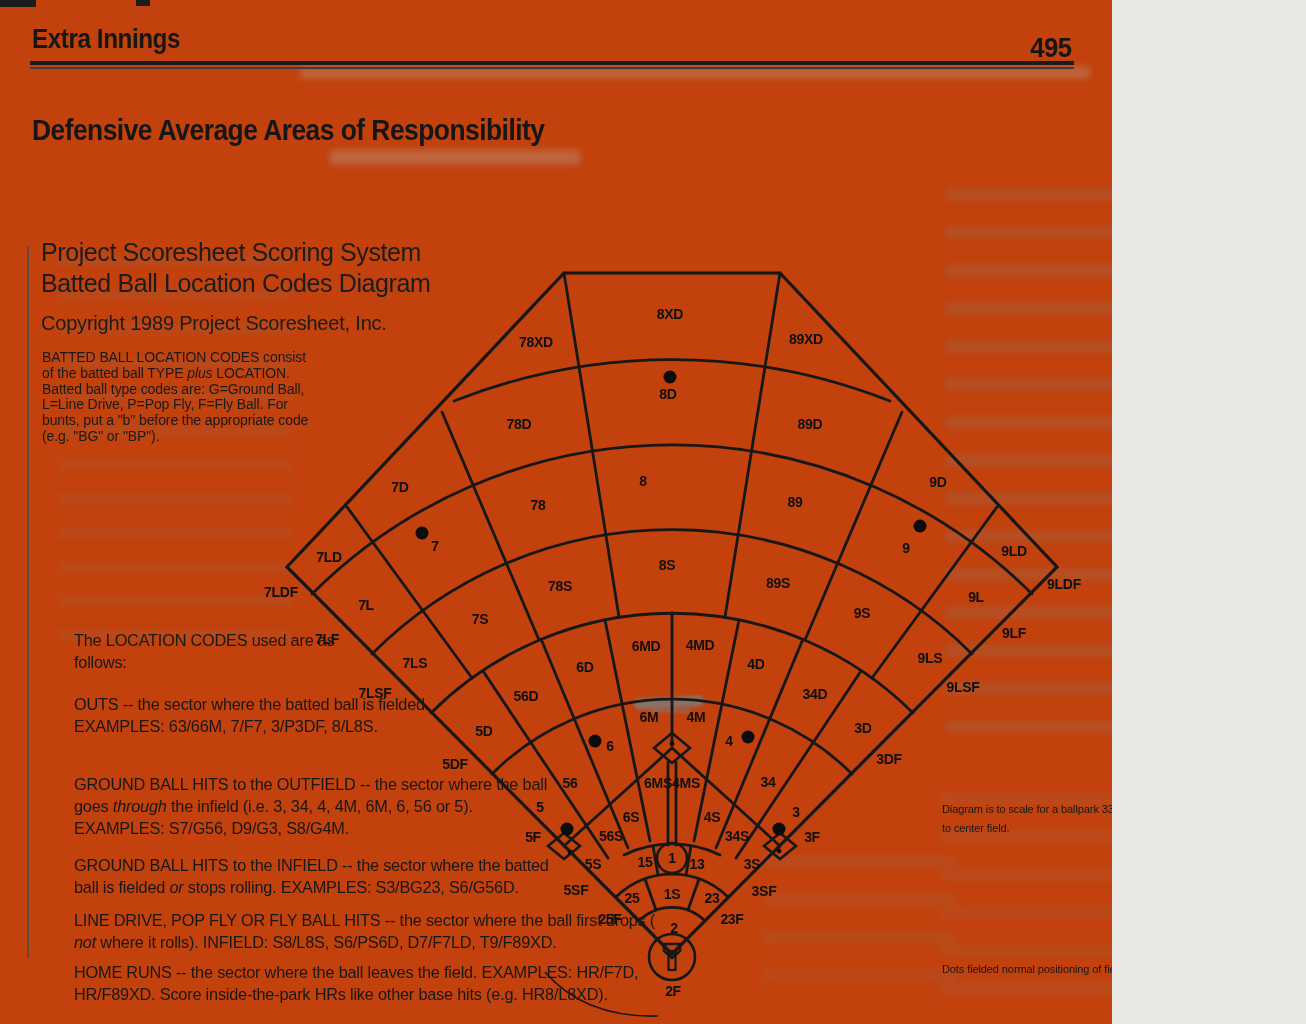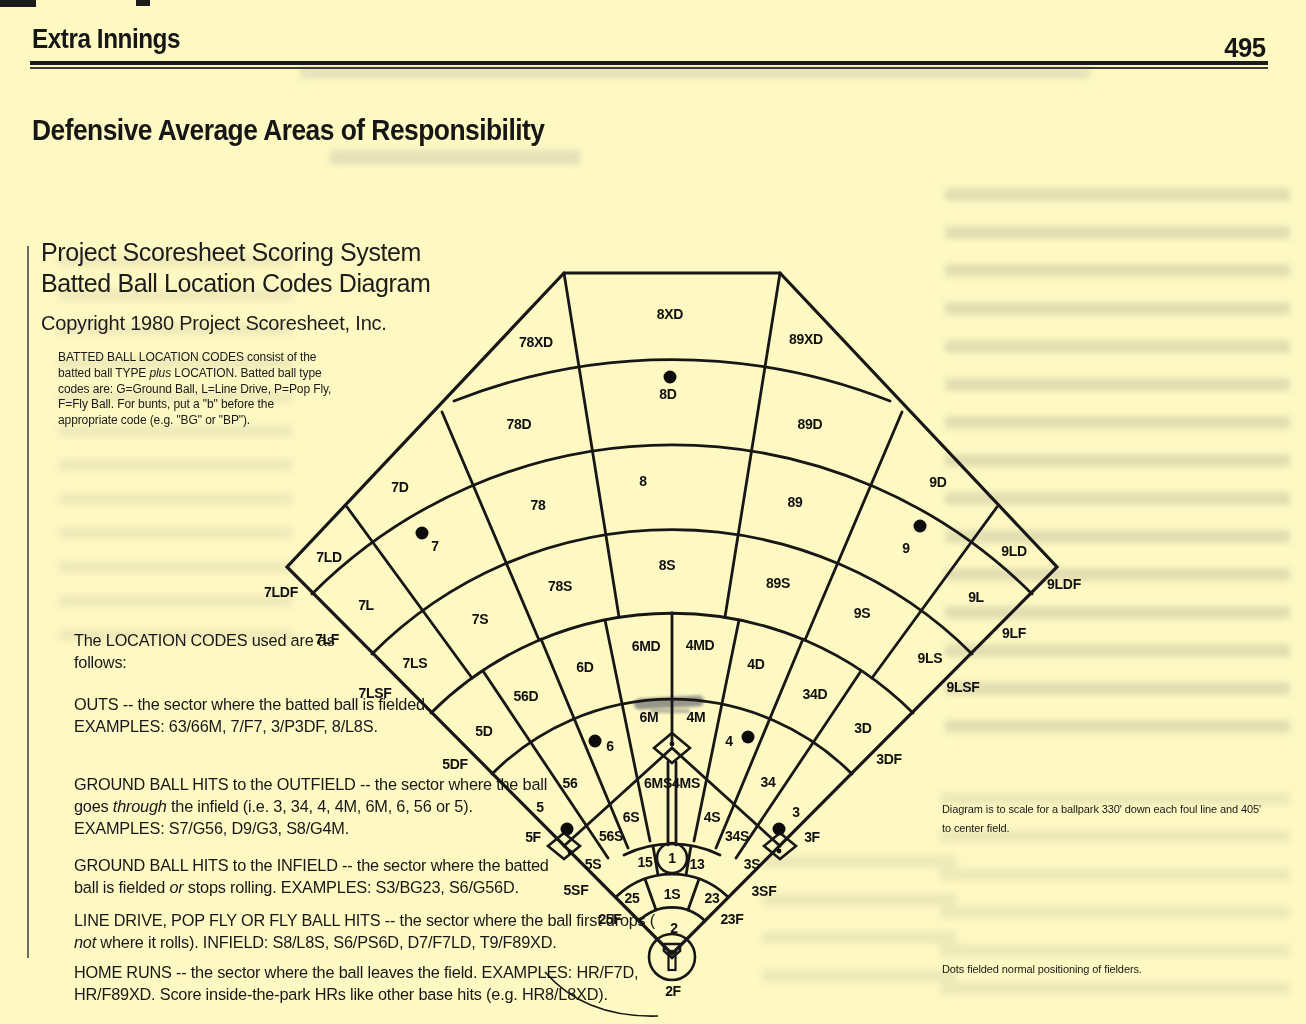--- a/index.html
+++ b/index.html
@@ -1,31 +1,31 @@
 <!DOCTYPE html>
 <html><head>
 <meta charset="utf-8">
 <style>
   html,body{margin:0;padding:0;background:#e9e7e3;}
-  .page{position:relative;width:1306px;height:1024px;background:#fef9c3;overflow:hidden;
+  .page{position:relative;width:1112px;height:1024px;background:#c2410c;overflow:hidden;
         font-family:"Liberation Sans",sans-serif;color:#161616;}
   .abs{position:absolute;}
   
   .hdr{font-weight:700;letter-spacing:-0.5px;}
   .hdr-left{left:32px;top:24px;font-size:27px;transform:scaleX(.9);transform-origin:left center;}
   .hdr-num{right:40px;top:33px;font-size:27px;transform:scaleX(.95);transform-origin:right center;}
   .rule-thick{left:30px;right:38px;top:61px;height:4px;background:#1b1b1b;}
   .rule-thin{left:30px;right:38px;top:67px;height:2px;background:#3c3c3c;}
   .page-title{left:32px;top:113px;font-size:30px;font-weight:700;letter-spacing:-0.6px;
               transform:scaleX(.88);transform-origin:left center;white-space:nowrap;}
   
   .intro{left:41px;top:237px;font-size:25px;letter-spacing:-0.4px;line-height:31px;color:#1c1c1c;}
   .intro .copy{font-size:20px;margin-top:9px;letter-spacing:-0.2px;}
   .marginline{left:27px;top:246px;width:2px;height:712px;background:#4a4a4a;opacity:.8;}
-  .codenote{left:42px;top:350px;width:276px;font-size:12px;line-height:15.8px;letter-spacing:-0.1px;color:#1a1a1a;margin-left:16px;}
+  .codenote{left:42px;top:350px;width:276px;font-size:14px;line-height:15.8px;letter-spacing:-0.1px;color:#1a1a1a;}
   
   .para{left:38px;font-size:16.3px;line-height:22px;letter-spacing:-0.2px;color:#181818;margin-left:36px;}
   .p-intro{top:629px;width:262px;}
   .p-outs{top:693px;width:372px;}
   .p-gbout{top:773px;width:478px;}
   .p-gbin{top:854px;width:492px;}
   .p-ld{top:909px;width:606px;}
   .p-hr{top:961px;width:632px;}
   .it{font-style:italic;}
   
@@ -68,21 +68,21 @@
   <div class="abs rule-thick"></div>
   <div class="abs rule-thin"></div>
 
   <div class="abs page-title">Defensive Average Areas of Responsibility</div>
 
   <div class="abs marginline"></div>
 
   <div class="abs intro">
     <div>Project Scoresheet Scoring System</div>
     <div>Batted Ball Location Codes Diagram</div>
-    <div class="copy">Copyright 1980 Project Scoresheet, Inc.</div>
+    <div class="copy">Copyright 1989 Project Scoresheet, Inc.</div>
   </div>
 
   <div class="abs codenote"><span>BATTED BALL LOCATION CODES consist of the batted ball TYPE </span><span class="it">plus</span><span> LOCATION. Batted ball type codes are: G=Ground Ball, L=Line Drive, P=Pop Fly, F=Fly Ball. For bunts, put a "b" before the appropriate code (e.g. "BG" or "BP").</span></div>
 
   <div class="abs para p-intro">The LOCATION CODES used are as follows:</div>
   <div class="abs para p-outs">OUTS -- the sector where the batted ball is fielded. EXAMPLES: 63/66M, 7/F7, 3/P3DF, 8/L8S.</div>
   <div class="abs para p-gbout"><span>GROUND BALL HITS to the OUTFIELD -- the sector where the ball goes </span><span class="it">through</span><span> the infield (i.e. 3, 34, 4, 4M, 6M, 6, 56 or 5). EXAMPLES: S7/G56, D9/G3, S8/G4M.</span></div>
   <div class="abs para p-gbin"><span>GROUND BALL HITS to the INFIELD -- the sector where the batted ball is fielded </span><span class="it">or</span><span> stops rolling.  EXAMPLES: S3/BG23, S6/G56D.</span></div>
   <div class="abs para p-ld"><span>LINE DRIVE, POP FLY OR FLY BALL HITS -- the sector where the ball first drops ( </span><span class="it">not</span><span> where it rolls). INFIELD: S8/L8S, S6/PS6D, D7/F7LD, T9/F89XD.</span></div>
   <div class="abs para p-hr">HOME RUNS -- the sector where the ball leaves the field. EXAMPLES: HR/F7D, HR/F89XD. Score inside-the-park HRs like other base hits (e.g. HR8/L8XD).</div>

